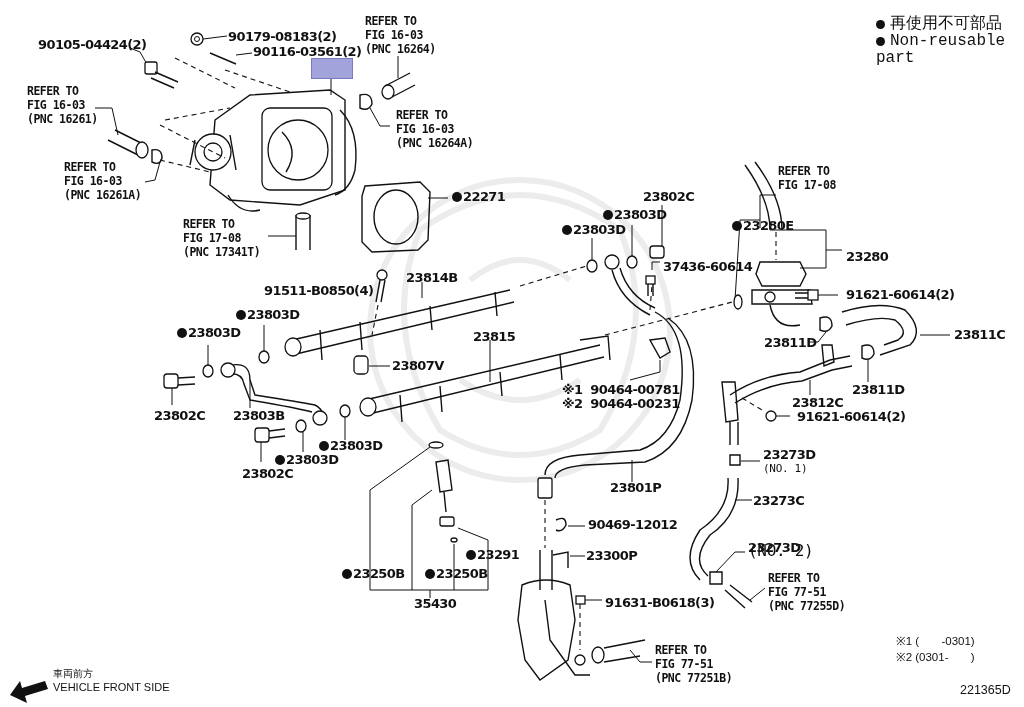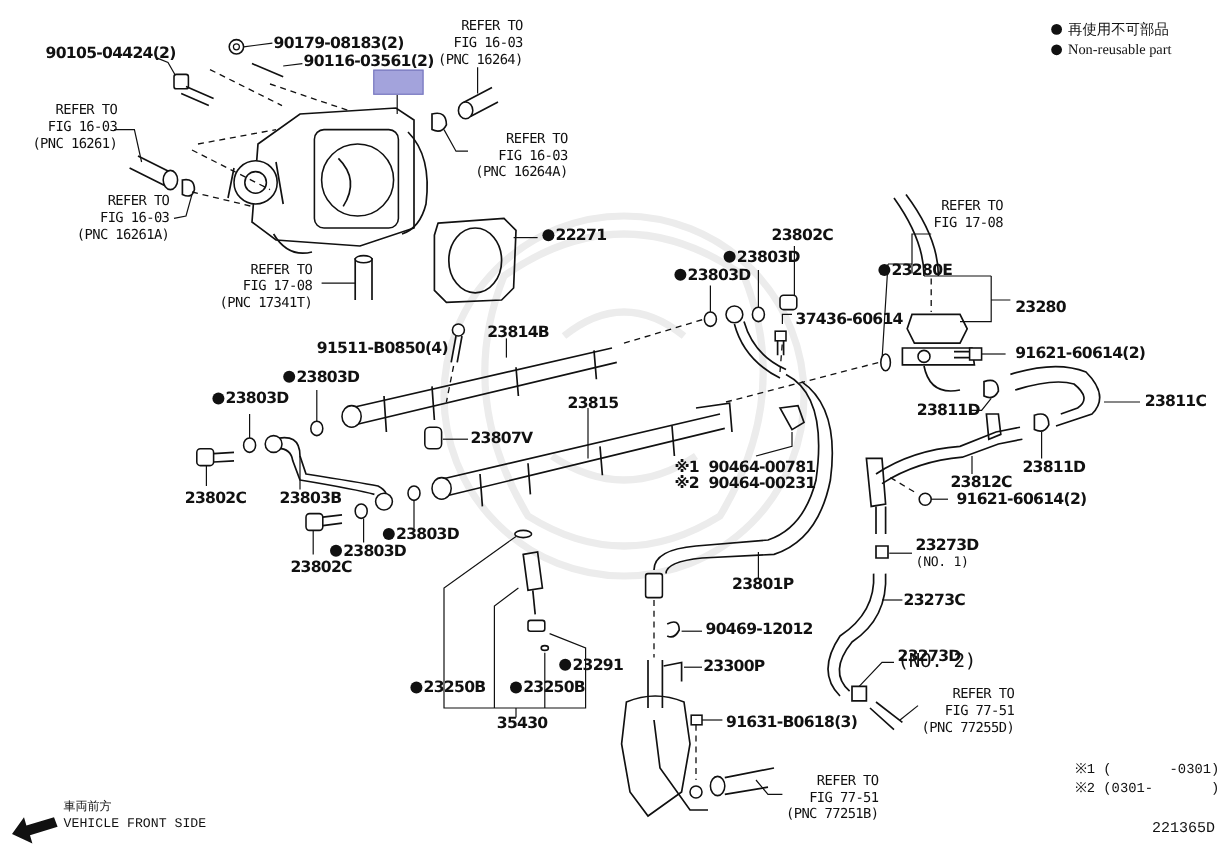--- a/index.html
+++ b/index.html
@@ -2,25 +2,25 @@
 <html><head>
 <meta charset="utf-8">
 <style>
   html,body{margin:0;padding:0;background:#ffffff;}
   #stage{position:relative;width:1024px;height:707px;overflow:hidden;background:#fff;
     font-family:"DejaVu Sans Condensed","DejaVu Sans",sans-serif;color:#111;}
   #art{position:absolute;left:0;top:0;width:1024px;height:707px;}
   .lbl{position:absolute;white-space:pre;font-weight:bold;font-size:12.5px;line-height:14px;
     letter-spacing:-0.3px;color:#111;font-family:"DejaVu Sans Mono","Liberation Mono",monospace;}
   .pn{font-family:"DejaVu Sans","Liberation Sans",sans-serif;font-weight:bold;font-size:13px;letter-spacing:-0.6px;}
-  .ref{font-family:"DejaVu Sans Mono","Liberation Mono",monospace;font-weight:normal;font-size:11.5px;line-height:14px;letter-spacing:-0.5px;text-align:right;}
+  .ref{font-family:"DejaVu Sans Mono","Liberation Mono",monospace;font-weight:bold;font-size:11.5px;line-height:14px;letter-spacing:-0.5px;}
   .dot{display:inline-block;width:10px;height:10px;border-radius:50%;background:#111;margin-right:1px;vertical-align:-1px;}
-  .legend{position:absolute;left:876px;top:16px;font-family:Liberation Serif, serif;font-size:12px;line-height:17px;color:#111;}
+  .legend{position:absolute;left:876px;top:16px;font-family:Liberation Mono, monospace;font-size:16px;line-height:17px;color:#111;}
   .legend .dot{width:9px;height:9px;margin-right:5px;}
-  .note{position:absolute;font-family:Liberation Mono, monospace;font-size:11.5px;line-height:15px;color:#111;white-space:pre;}
+  .note{position:absolute;font-family:Liberation Sans, sans-serif;font-size:11.5px;line-height:15px;color:#111;white-space:pre;}
   .hl{position:absolute;left:311px;top:58px;width:42px;height:21px;background:#a3a3dc;border:1px solid #7a7ac0;box-sizing:border-box;}
   svg .s{fill:none;stroke:#111;stroke-width:1.4;}
   svg .t{fill:none;stroke:#111;stroke-width:1;}
   svg .d{fill:none;stroke:#111;stroke-width:1.1;stroke-dasharray:5 4;}
   svg .w{fill:#fff;stroke:#111;stroke-width:1.3;}
   svg .wm{fill:none;stroke:#ececec;stroke-width:6;}
 </style>
 </head>
 <body>
 

